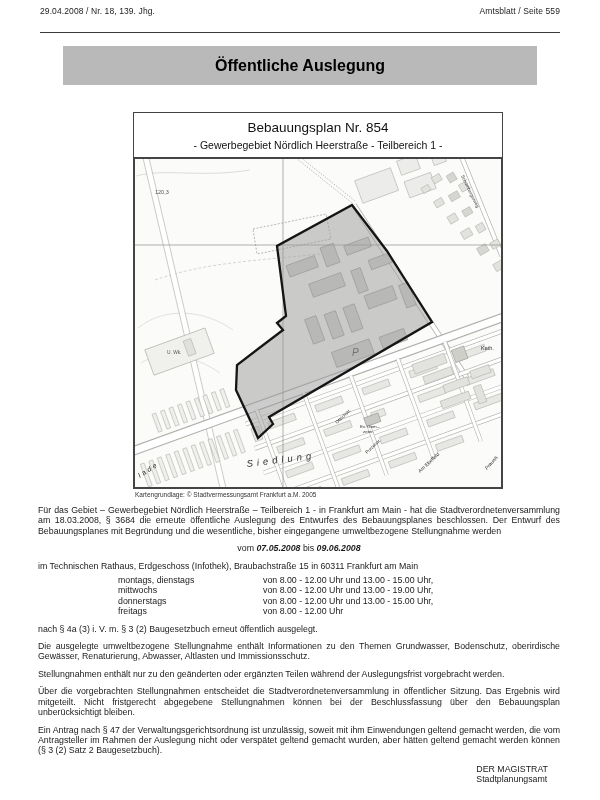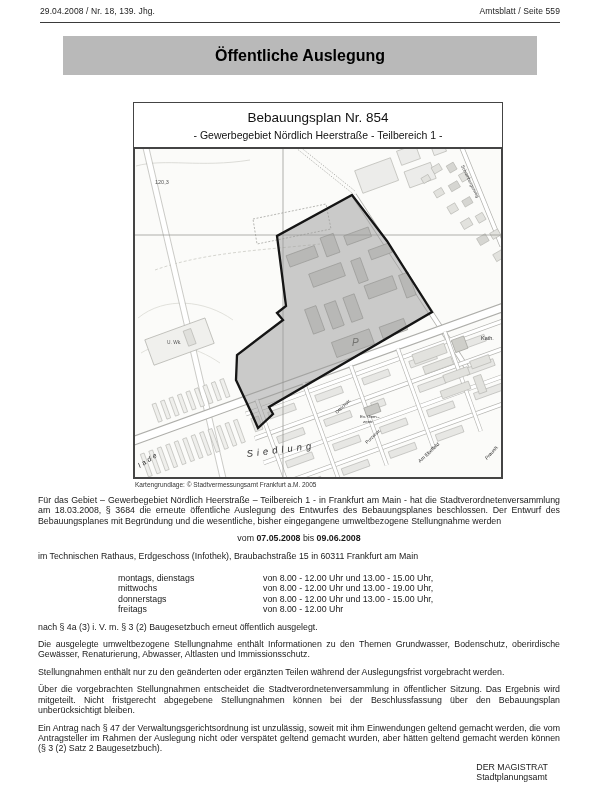--- a/index.html
+++ b/index.html
@@ -4,21 +4,21 @@
 <style>
   html,body{margin:0;padding:0;}
   body{
     width:600px;height:800px;background:#ffffff;color:#1a1a1a;
     font-family:"Liberation Sans", sans-serif;position:relative;overflow:hidden;
   }
   .page{position:relative;width:600px;height:800px;}
   
   .hdr{
     display:flex;justify-content:space-between;align-items:flex-end;
-    margin:0 40px;padding-top:6px;padding-bottom:6px;
+    margin:0 40px;padding-top:6px;padding-bottom:16px;
     border-bottom:1px solid #3a3a3a;
     font-size:8.5px;letter-spacing:.1px;color:#222;
   }
   
   .banner{
     margin:13px auto 0;width:474px;height:39px;background:#b9b9b9;
     display:flex;align-items:center;justify-content:center;
   }
   .banner span{font-size:16px;font-weight:bold;color:#000;}
   
@@ -32,21 +32,21 @@
   .map-frame{border:1px solid #444;border-top:none;line-height:0;}
   .map-caption{font-size:6.5px;color:#333;margin:2px 0 0 2px;}
   
   .bodytext{margin:7px 40px 0 38px;font-size:8.8px;line-height:10.4px;text-align:justify;}
   .bodytext p{margin:0 0 7px;}
   .center-line{text-align:center;margin:0 0 7px;}
   .sched{margin:0 0 7px 80px;}
   .sched-row{display:flex;}
   .sched-row .c1{width:145px;}
   .sig{margin:8px 52px 0 auto;width:max-content;font-size:8.8px;line-height:10.2px;text-align:left;}
-  b{font-weight:bold;}
+  b{font-weight:bold;font-style:italic;}
   
   .mlbl{fill:#555;}
   .mlbl-dark{fill:#333;}
   .ital{font-style:italic;}
 </style>
 </head>
 <body>
 
 <div class="page">
 
@@ -266,21 +266,21 @@
   <div class="bodytext">
     <p>Für das Gebiet – Gewerbegebiet Nördlich Heerstraße – Teilbereich 1 - in Frankfurt am Main - hat die Stadtverordnetenversammlung am 18.03.2008, § 3684 die erneute öffentliche Auslegung des Entwurfes des Bebauungsplanes beschlossen. Der Entwurf des Bebauungsplanes mit Begründung und die wesentliche, bisher eingegangene umweltbezogene Stellungnahme werden</p>
 
     <p class="center-line">
       <span>vom</span>
       <b>07.05.2008</b>
       <span>bis</span>
       <b>09.06.2008</b>
     </p>
 
-    <p style="margin-bottom:12px">im Technischen Rathaus, Erdgeschoss (Infothek), Braubachstraße 15 in 60311 Frankfurt am Main</p>
+    <p style="margin-bottom:4px">im Technischen Rathaus, Erdgeschoss (Infothek), Braubachstraße 15 in 60311 Frankfurt am Main</p>
 
     <div class="sched">
       <div class="sched-row">
         <span class="c1">montags, dienstags</span>
         <span class="c2">von 8.00 - 12.00 Uhr und 13.00 - 15.00 Uhr,</span>
       </div>
       <div class="sched-row">
         <span class="c1">mittwochs</span>
         <span class="c2">von 8.00 - 12.00 Uhr und 13.00 - 19.00 Uhr,</span>
       </div>

